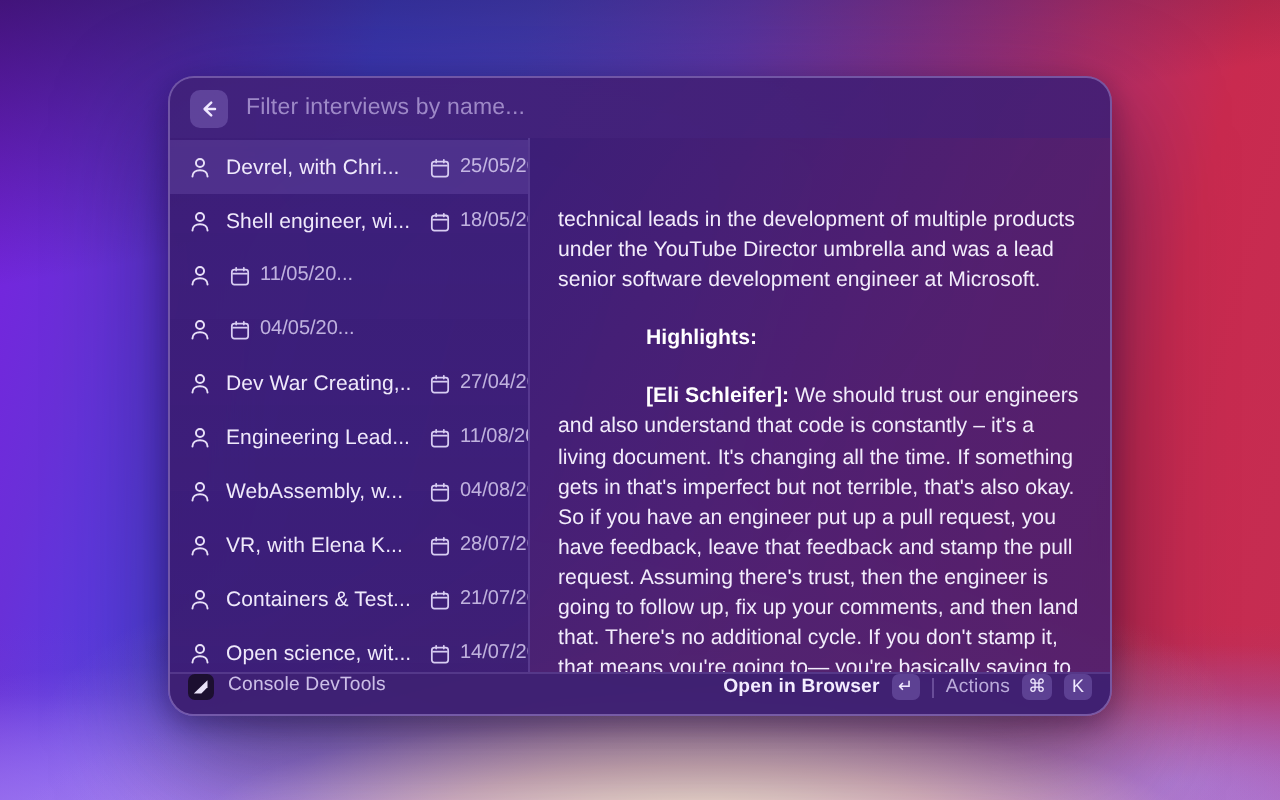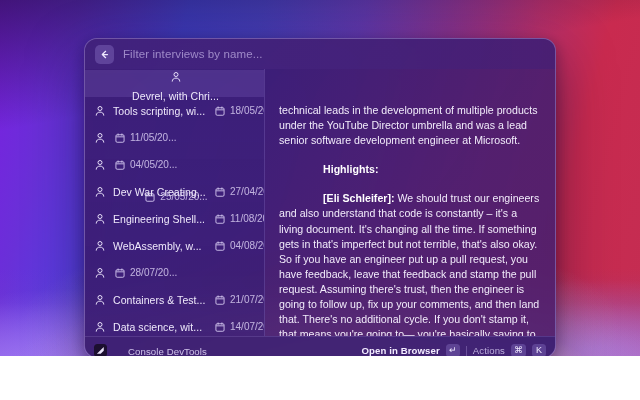--- a/index.html
+++ b/index.html
@@ -3,21 +3,21 @@
 <meta charset="utf-8">
 <title>Interview Browser</title>
 <style>
   * { margin:0; padding:0; box-sizing:border-box; }
   html, body {
     width:640px; height:400px; overflow:hidden;
     font-family:"Liberation Sans", sans-serif;
     -webkit-font-smoothing:antialiased;
   }
   #desktop {
-    position:relative; width:640px; height:356px; overflow:hidden;
+    position:relative; width:640px; height:400px; overflow:hidden;
     background:
       radial-gradient(ellipse 300px 120px at 56% 100%, rgba(255,236,208,0.95) 0%, rgba(250,214,190,0.55) 35%, rgba(200,160,200,0.12) 70%, rgba(0,0,0,0) 100%),
       radial-gradient(ellipse 420px 140px at 50% 92%, rgba(255,220,190,0.45) 0%, rgba(0,0,0,0) 72%),
       radial-gradient(ellipse 260px 90px at 12% 100%, rgba(170,120,255,0.65) 0%, rgba(0,0,0,0) 75%),
       radial-gradient(ellipse 300px 90px at 92% 98%, rgba(150,140,255,0.55) 0%, rgba(0,0,0,0) 78%),
       linear-gradient(170deg, rgba(20,10,40,0.55) 0%, rgba(20,10,40,0.0) 28%),
       linear-gradient(105deg,
         #7b1fe0 0%,
         #6930d8 11%,
         #4a49e8 26%,
@@ -79,21 +79,21 @@
   #sidebar {
     width:180px; flex:0 0 180px; min-height:0; overflow:hidden;
     border-right:1px solid rgba(150,125,205,0.28);
     padding-top:1px;
     background:linear-gradient(to bottom, rgba(64,30,122,0.22), rgba(60,26,116,0.34));
   }
   .row {
     height:27px; display:flex; align-items:center; gap:7px;
     padding:0 6px 0 8px; cursor:pointer; position:relative;
   }
-  .row.selected { background:rgba(150,125,215,0.20);flex-direction:column; }
+  .row.selected { background:rgba(150,125,215,0.20); }
   .row .ico { flex:0 0 13px; width:13px; height:13px; display:flex; align-items:center; justify-content:center; }
   .row .title {
     font-size:10.5px; color:#efe9fb; letter-spacing:0.05px;
     white-space:nowrap; overflow:hidden; text-overflow:clip;
     flex:0 0 93px; max-width:93px;
   }
   .row .date-wrap { display:flex; align-items:center; gap:4px; flex:0 0 auto; }
   .row .date {
     font-size:10px; color:rgba(225,215,248,0.80); white-space:nowrap;
   }
@@ -106,22 +106,22 @@
   }
   #content p {
     font-size:10.6px; line-height:15.1px; color:#f2ecfb;
     letter-spacing:0.02px; margin-bottom:0;margin-top:25px;
   }
   #content p.gap { margin-top:14px; }
   #content b { font-weight:bold; color:#ffffff;padding-left:44px; }
 
   
   #footer {
-    height:21px; flex:0 0 21px; display:flex; align-items:flex-end;
-    padding:0 9px; gap:21px;
+    height:21px; flex:0 0 21px; display:flex; align-items:flex-start;
+    padding:0 9px; gap:7px;
     border-top:1px solid rgba(150,125,205,0.26);
     background:rgba(62,32,114,0.72);
   }
   #app-logo {
     width:13px; height:13px; flex:0 0 13px; border-radius:3.5px;
     background:#1c0f30; display:flex; align-items:center; justify-content:center;
   }
   #app-name { font-size:9.6px; color:rgba(228,218,250,0.86); letter-spacing:0.1px; }
   #footer-right { margin-left:auto; display:flex; align-items:center; gap:6px; }
   .f-label { font-size:9.6px; color:#f3ecff; letter-spacing:0.1px; }
@@ -175,21 +175,21 @@
               <span class="date">25/05/20...</span>
             </span>
           </div>
           <div class="row">
             <span class="ico">
               <svg width="12" height="12" viewBox="0 0 14 14">
                 <circle cx="7" cy="4.1" r="2.35" fill="none" stroke="#e8e0f8" stroke-width="1.15"></circle>
                 <path d="M2.6 11.9c0-2.3 2-3.6 4.4-3.6s4.4 1.3 4.4 3.6" fill="none" stroke="#e8e0f8" stroke-width="1.15" stroke-linecap="round"></path>
               </svg>
             </span>
-            <span class="title">Tools scripting, wi...</span>
+            <span class="title">Shell engineer, wi...</span>
             <span class="date-wrap">
               <span class="ico">
                 <svg width="10" height="10" viewBox="0 0 12 12">
                   <rect x="1.1" y="2.1" width="9.8" height="9" rx="1.5" fill="none" stroke="#d8cdf2" stroke-width="1.05"></rect>
                   <path d="M1.4 4.6h9.2" stroke="#d8cdf2" stroke-width="1.05"></path>
                   <path d="M3.7 1.1v1.6M8.3 1.1v1.6" stroke="#d8cdf2" stroke-width="1.05" stroke-linecap="round"></path>
                 </svg>
               </span>
               <span class="date">18/05/20...</span>
             </span>
@@ -249,21 +249,21 @@
               <span class="date">27/04/20...</span>
             </span>
           </div>
           <div class="row">
             <span class="ico">
               <svg width="12" height="12" viewBox="0 0 14 14">
                 <circle cx="7" cy="4.1" r="2.35" fill="none" stroke="#e8e0f8" stroke-width="1.15"></circle>
                 <path d="M2.6 11.9c0-2.3 2-3.6 4.4-3.6s4.4 1.3 4.4 3.6" fill="none" stroke="#e8e0f8" stroke-width="1.15" stroke-linecap="round"></path>
               </svg>
             </span>
-            <span class="title">Engineering Shell...</span>
+            <span class="title">Engineering Lead...</span>
             <span class="date-wrap">
               <span class="ico">
                 <svg width="10" height="10" viewBox="0 0 12 12">
                   <rect x="1.1" y="2.1" width="9.8" height="9" rx="1.5" fill="none" stroke="#d8cdf2" stroke-width="1.05"></rect>
                   <path d="M1.4 4.6h9.2" stroke="#d8cdf2" stroke-width="1.05"></path>
                   <path d="M3.7 1.1v1.6M8.3 1.1v1.6" stroke="#d8cdf2" stroke-width="1.05" stroke-linecap="round"></path>
                 </svg>
               </span>
               <span class="date">11/08/20...</span>
             </span>
@@ -287,20 +287,21 @@
               <span class="date">04/08/20...</span>
             </span>
           </div>
           <div class="row">
             <span class="ico">
               <svg width="12" height="12" viewBox="0 0 14 14">
                 <circle cx="7" cy="4.1" r="2.35" fill="none" stroke="#e8e0f8" stroke-width="1.15"></circle>
                 <path d="M2.6 11.9c0-2.3 2-3.6 4.4-3.6s4.4 1.3 4.4 3.6" fill="none" stroke="#e8e0f8" stroke-width="1.15" stroke-linecap="round"></path>
               </svg>
             </span>
+            <span class="title">VR, with Elena K...</span>
             <span class="date-wrap">
               <span class="ico">
                 <svg width="10" height="10" viewBox="0 0 12 12">
                   <rect x="1.1" y="2.1" width="9.8" height="9" rx="1.5" fill="none" stroke="#d8cdf2" stroke-width="1.05"></rect>
                   <path d="M1.4 4.6h9.2" stroke="#d8cdf2" stroke-width="1.05"></path>
                   <path d="M3.7 1.1v1.6M8.3 1.1v1.6" stroke="#d8cdf2" stroke-width="1.05" stroke-linecap="round"></path>
                 </svg>
               </span>
               <span class="date">28/07/20...</span>
             </span>
@@ -324,21 +325,21 @@
               <span class="date">21/07/20...</span>
             </span>
           </div>
           <div class="row">
             <span class="ico">
               <svg width="12" height="12" viewBox="0 0 14 14">
                 <circle cx="7" cy="4.1" r="2.35" fill="none" stroke="#e8e0f8" stroke-width="1.15"></circle>
                 <path d="M2.6 11.9c0-2.3 2-3.6 4.4-3.6s4.4 1.3 4.4 3.6" fill="none" stroke="#e8e0f8" stroke-width="1.15" stroke-linecap="round"></path>
               </svg>
             </span>
-            <span class="title">Data science, wit...</span>
+            <span class="title">Open science, wit...</span>
             <span class="date-wrap">
               <span class="ico">
                 <svg width="10" height="10" viewBox="0 0 12 12">
                   <rect x="1.1" y="2.1" width="9.8" height="9" rx="1.5" fill="none" stroke="#d8cdf2" stroke-width="1.05"></rect>
                   <path d="M1.4 4.6h9.2" stroke="#d8cdf2" stroke-width="1.05"></path>
                   <path d="M3.7 1.1v1.6M8.3 1.1v1.6" stroke="#d8cdf2" stroke-width="1.05" stroke-linecap="round"></path>
                 </svg>
               </span>
               <span class="date">14/07/20...</span>
             </span>

